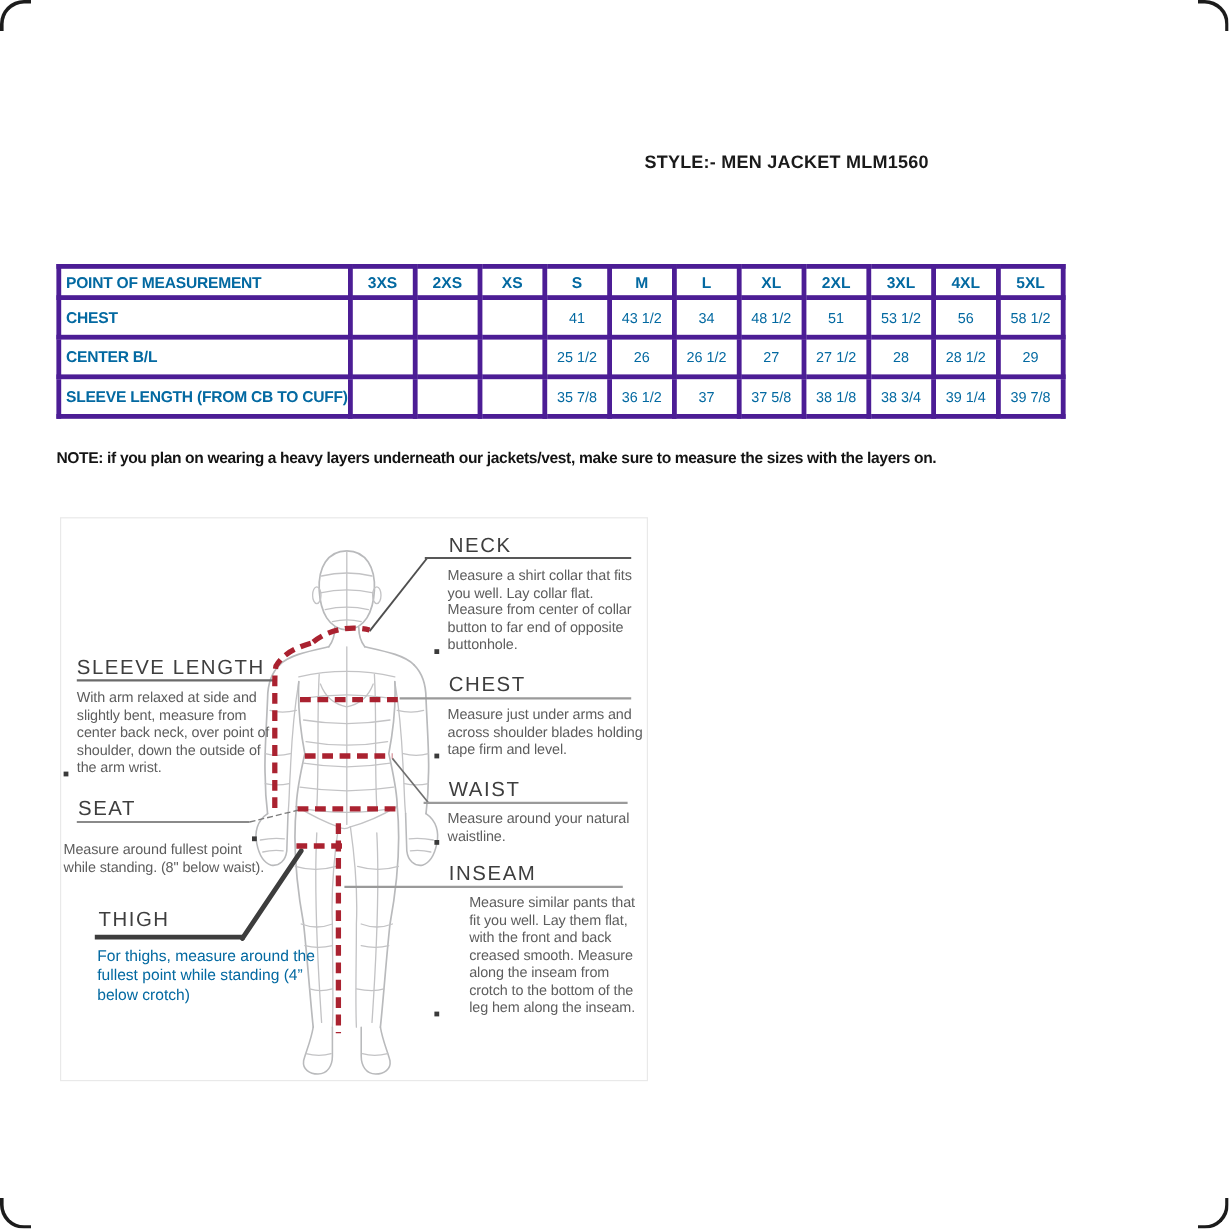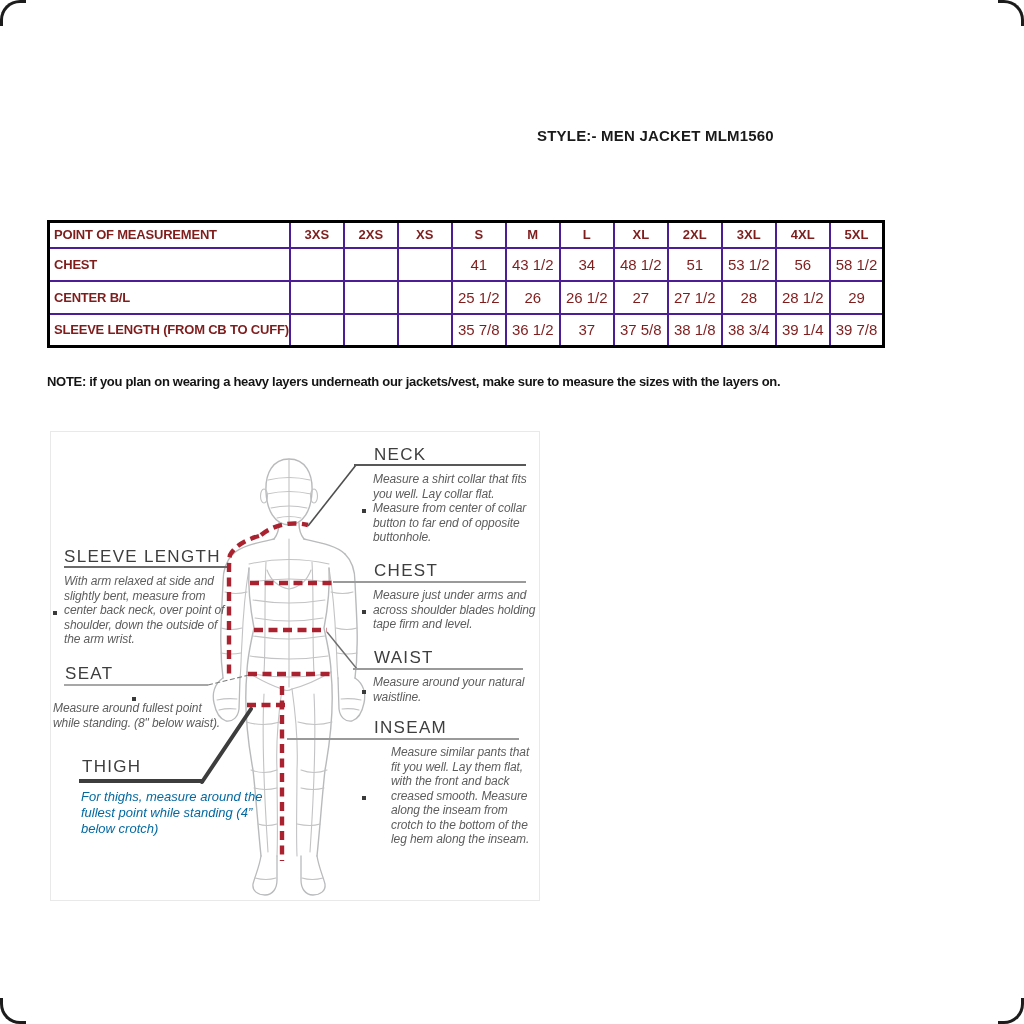--- a/index.html
+++ b/index.html
@@ -12,38 +12,38 @@
   .corner.tl { left:0; top:0; border-top-width:3px; border-left-width:3px; border-top-left-radius:20px; }
   .corner.tr { right:0; top:0; border-top-width:3px; border-right-width:3px; border-top-right-radius:20px; }
   .corner.bl { left:0; bottom:0; border-bottom-width:3px; border-left-width:3px; border-bottom-left-radius:20px; }
   .corner.br { right:0; bottom:0; border-bottom-width:3px; border-right-width:3px; border-bottom-right-radius:20px; }
 
   .doc-title { position:absolute; left:537px; top:127px; font-size:15px; font-weight:bold;
     color:#1a1a1a; letter-spacing:0.2px; white-space:nowrap;text-align:right; }
 
   table.size-table { position:absolute; left:47px; top:220px; border-collapse:collapse;
     border:3px solid #000; table-layout:fixed; }
-  .size-table th, .size-table td { border:2px solid #4c1d95; background:#fff; color:#7f1d1d;
+  .size-table th, .size-table td { border:4px solid #4c1d95; background:#fff; color:#0369a1;
     vertical-align:middle; overflow:hidden; white-space:nowrap; }
   .size-table th { height:26px; font-size:13px; font-weight:bold; text-align:center; }
   .size-table th.poml { text-align:left; padding-left:4px; letter-spacing:-0.2px; }
-  .size-table td { height:33px; font-size:15px; text-align:center; }
+  .size-table td { height:33px; font-size:12px; text-align:center; }
   .size-table td.rowlabel { font-weight:bold; font-size:13px; text-align:left;
     padding-left:4px; letter-spacing:-0.2px; }
 
   .note-line { position:absolute; left:47px; top:374px; width:790px; font-size:13px;
     font-weight:bold; color:#141414; letter-spacing:-0.3px; white-space:nowrap; }
 
   .diagram { position:absolute; left:50px; top:403px; width:490px; height:470px;
     border:1px solid #e9e9e9; background:#fff;margin-top:28px; }
   .diagram svg { position:absolute; left:0; top:0; }
 
   .dhead { position:absolute; font-size:17px; letter-spacing:1.3px; color:#3e3e3e;
     line-height:18px; white-space:nowrap; }
-  .ddesc { position:absolute; display:flex; align-items:center;font-style:italic; }
+  .ddesc { position:absolute; display:flex; align-items:flex-end; }
   .bullet { width:4px; height:4px; background:#3a3a3a; margin-top:5px; margin-right:7px;
     flex:0 0 auto; }
   .dtext { font-size:12px; line-height:14.5px; color:#5d5d5d; letter-spacing:-0.1px; }
   .dtext.big { font-size:13px; line-height:16px; color:#0369a1; letter-spacing:0; }
 </style>
 </head>
 <body>
 
 <div id="canvas">
 

